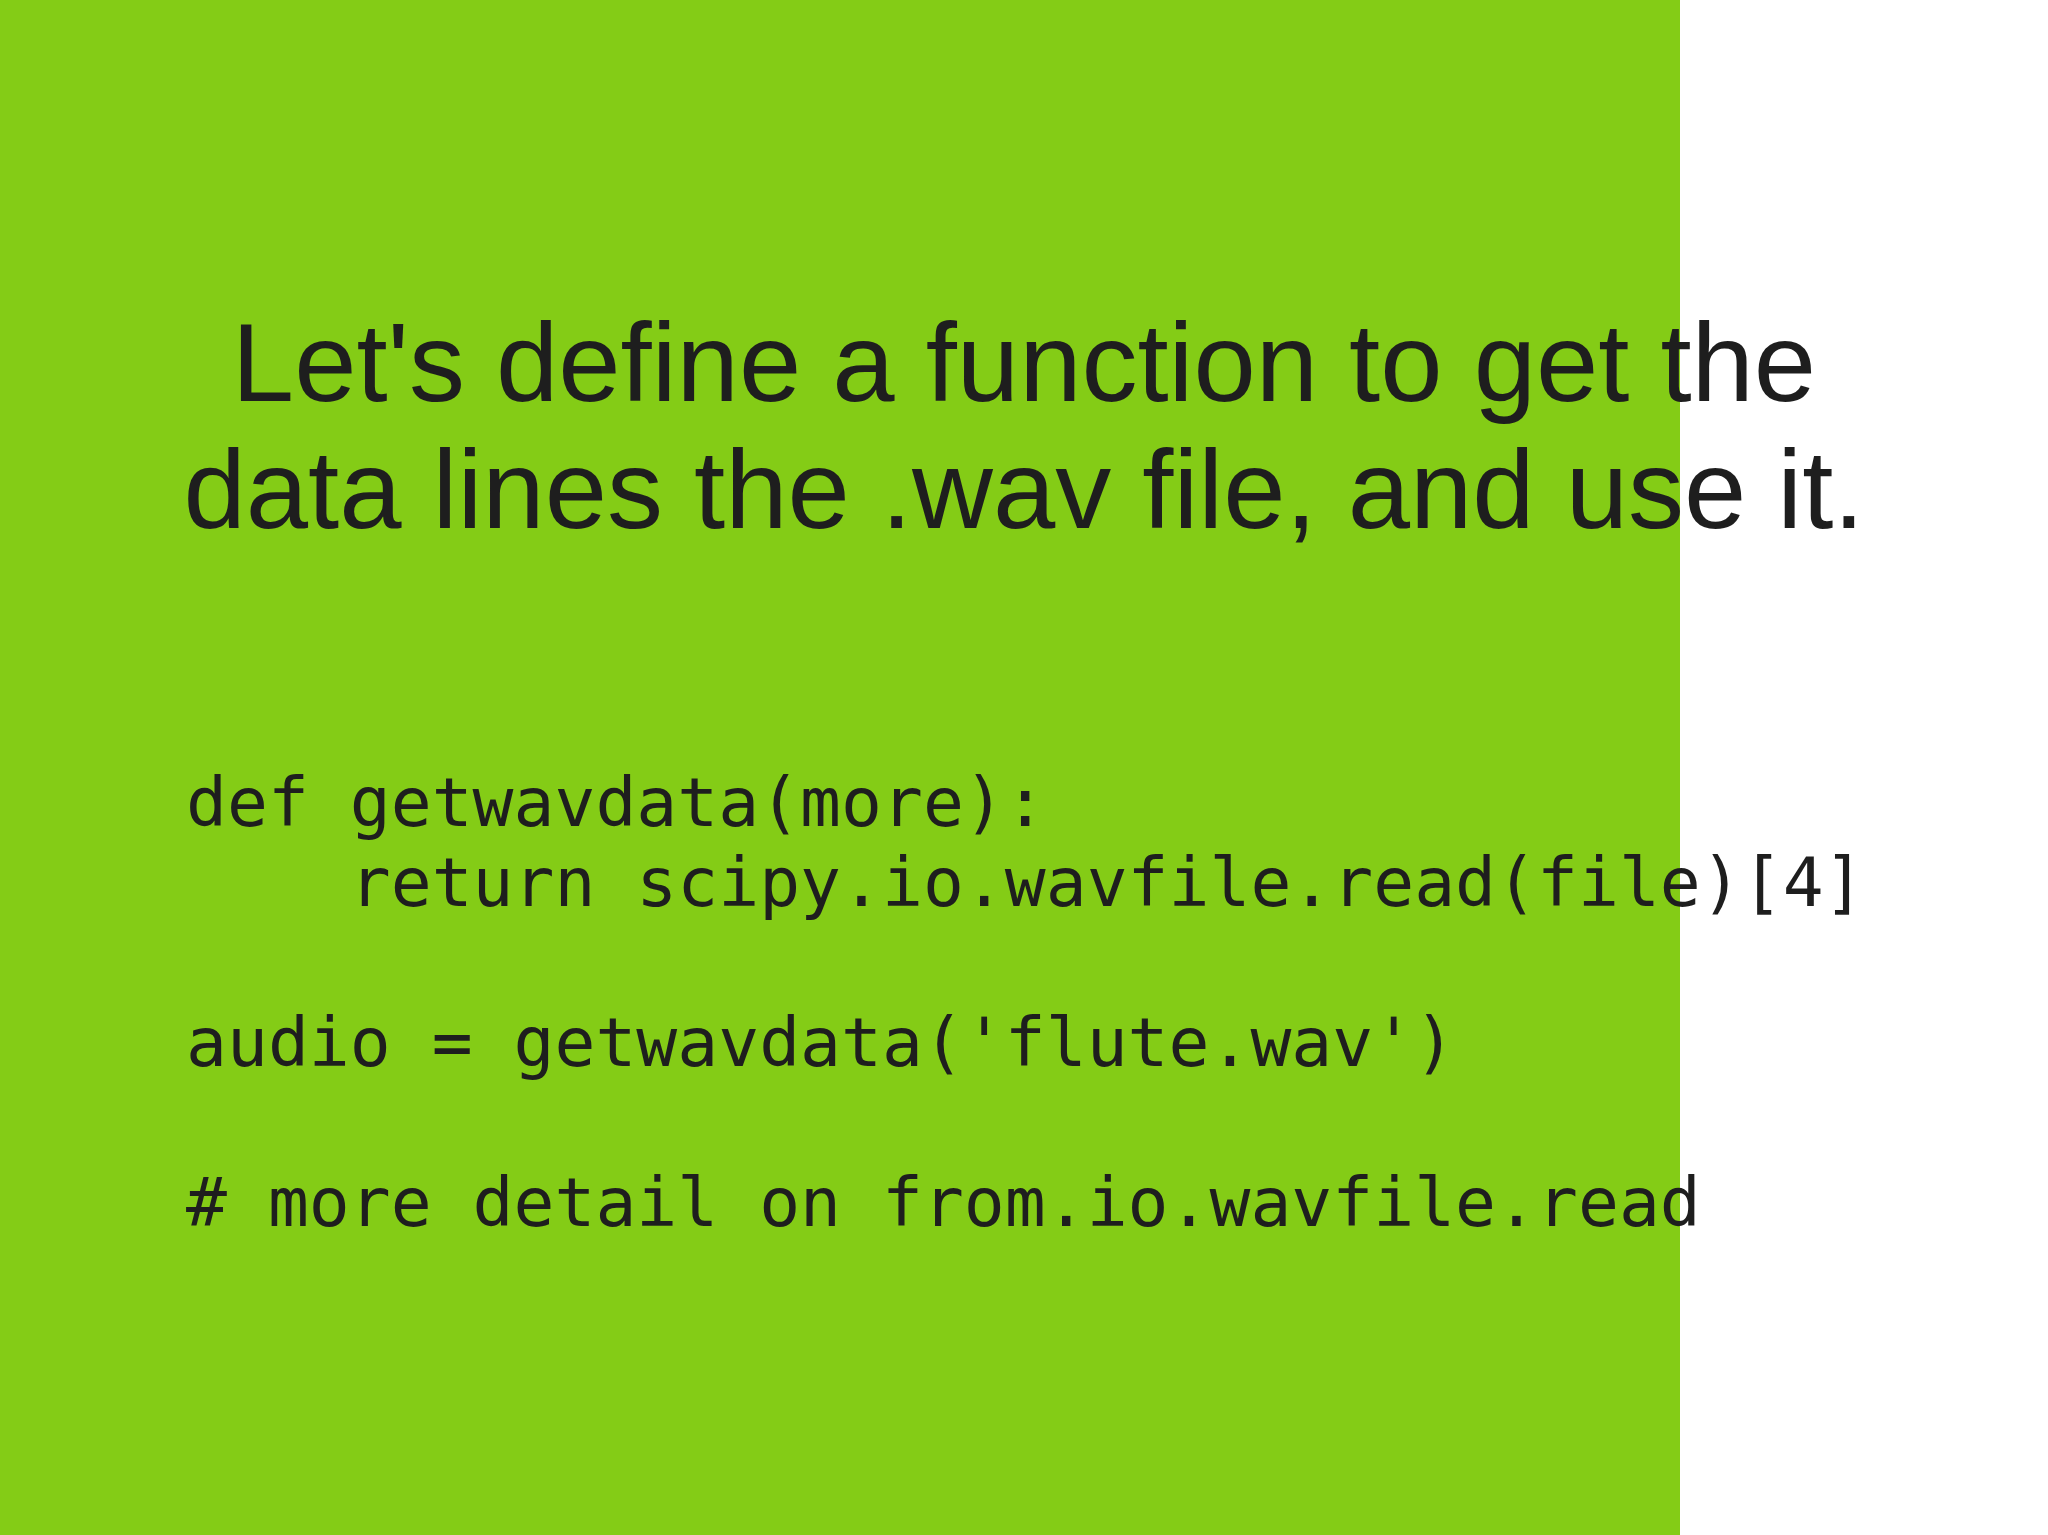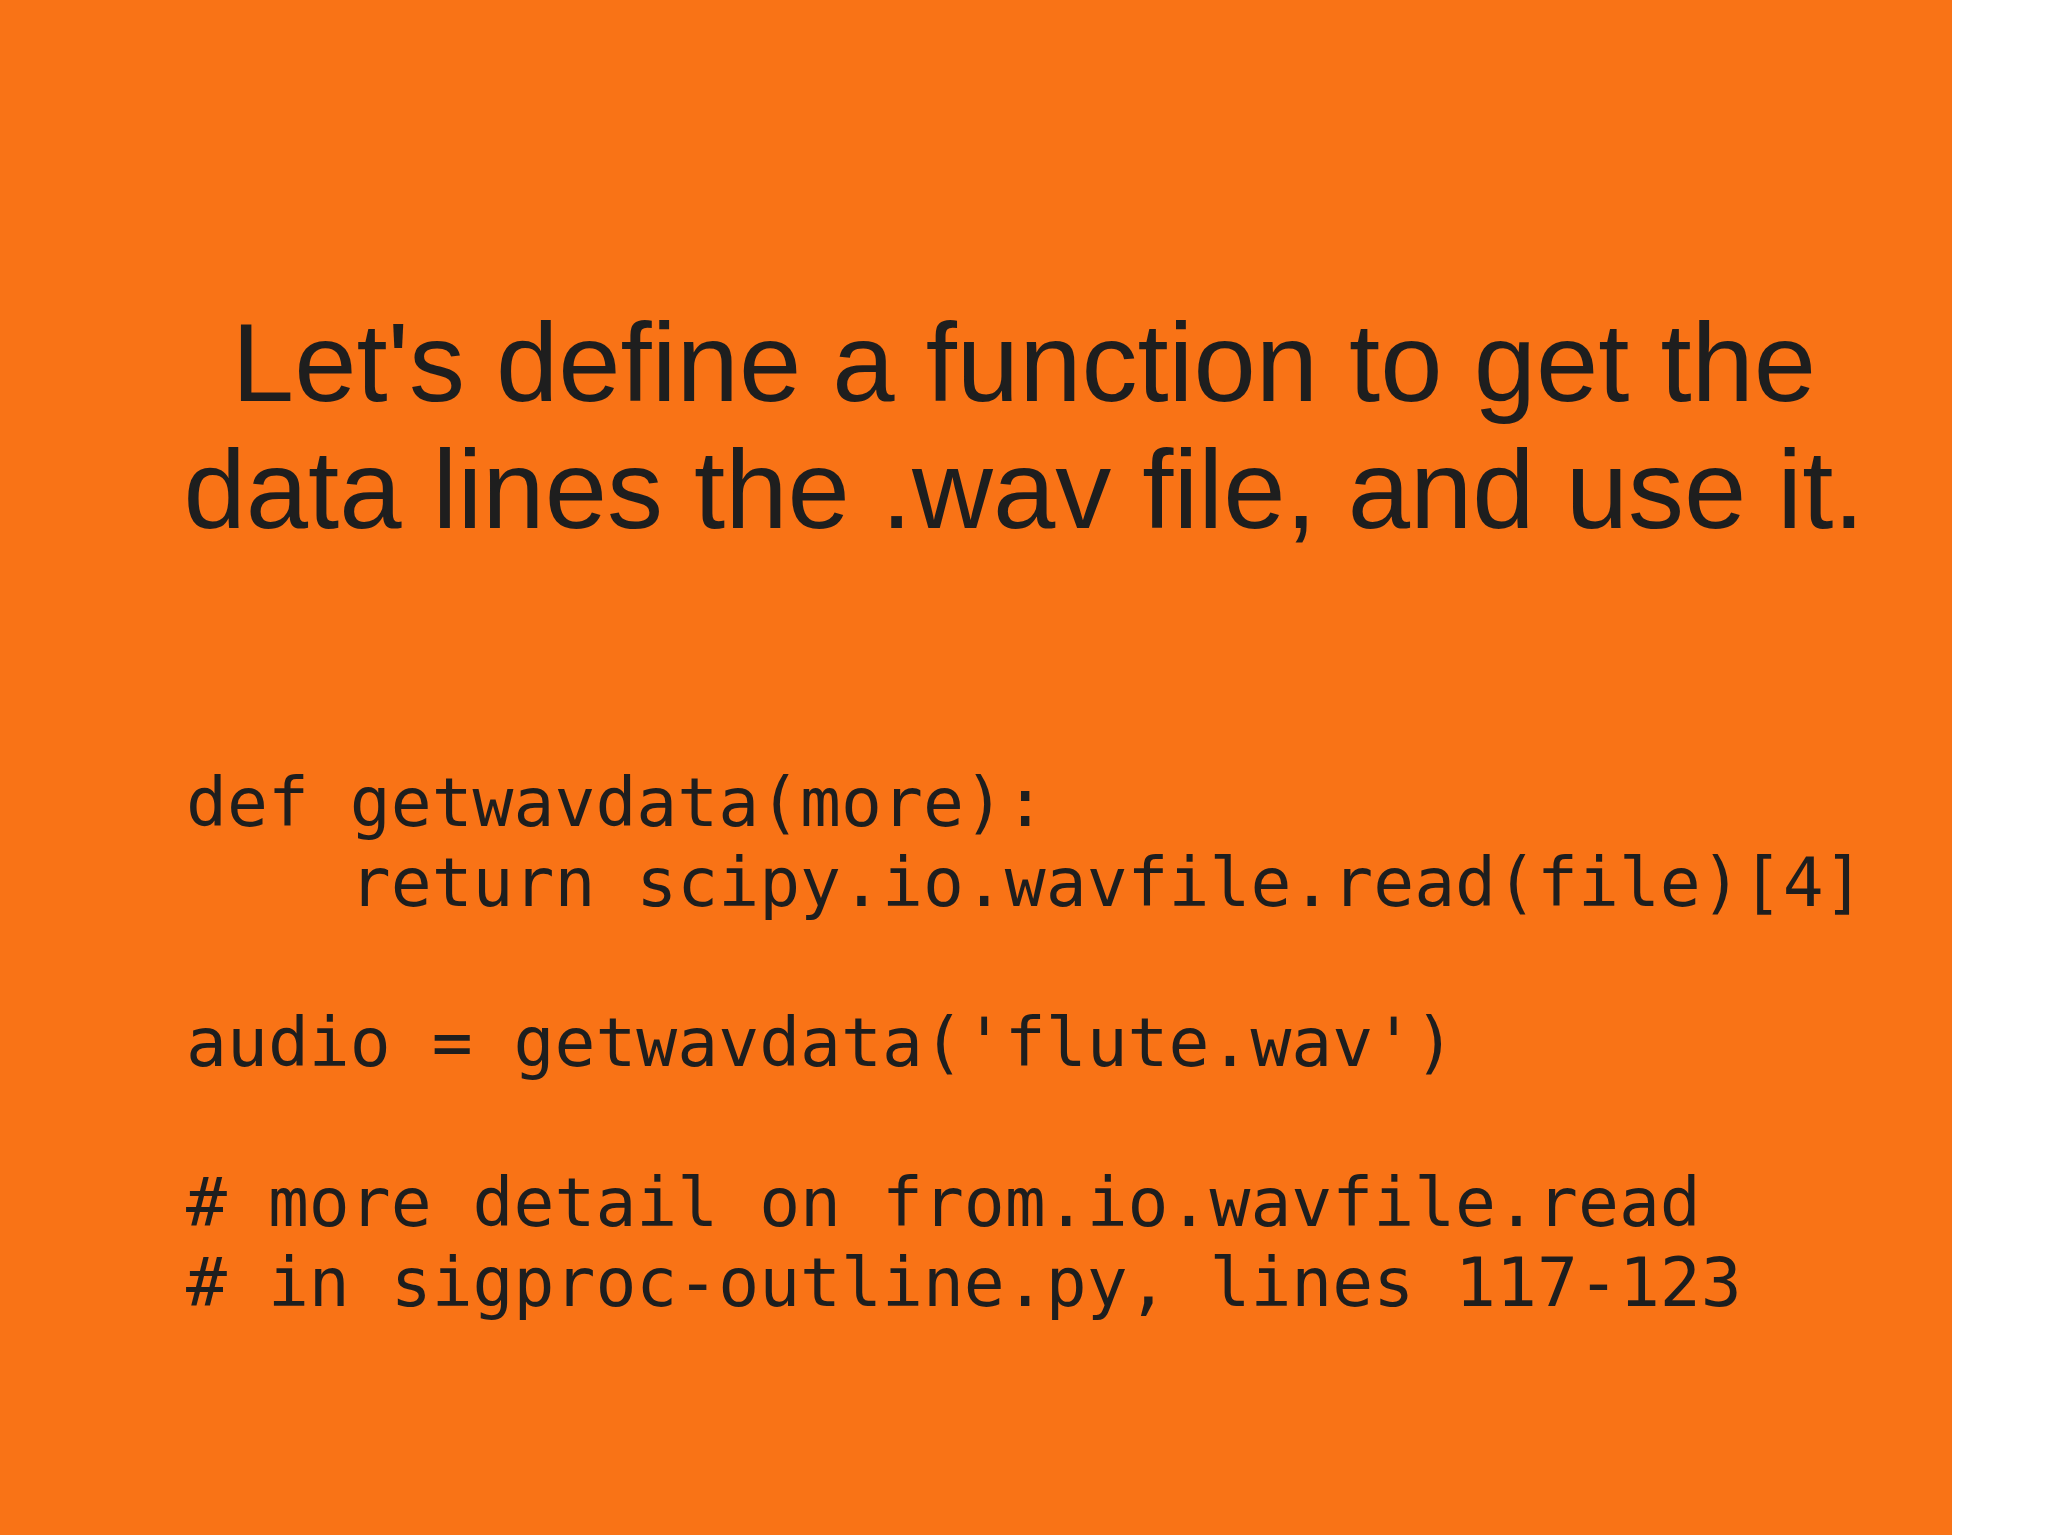--- a/index.html
+++ b/index.html
@@ -4,23 +4,23 @@
 <style>
   html, body {
     margin: 0;
     padding: 0;
     width: 2048px;
     height: 1535px;
     overflow: hidden;
   }
   .slide {
     position: relative;
-    width: 1952px;
+    width: 1680px;
     height: 1535px;
-    background: #f97316;
+    background: #84cc16;
     font-family: "Liberation Sans", sans-serif;
   }
   .slide-title {
     position: absolute;
     top: 299px;
     left: 0;
     width: 2048px;
     text-align: center;
     font-family: "Liberation Sans", sans-serif;
     font-size: 112px;
@@ -55,16 +55,15 @@
     <div>data lines the .wav file, and use it.</div>
   </div>
 
   <div class="code-block">
     <div class="code-line">def getwavdata(more):</div>
     <div class="code-line">    return scipy.io.wavfile.read(file)[4]</div>
     <div class="code-line"></div>
     <div class="code-line">audio = getwavdata('flute.wav')</div>
     <div class="code-line"></div>
     <div class="code-line"># more detail on from.io.wavfile.read</div>
-    <div class="code-line"># in sigproc-outline.py, lines 117-123</div>
   </div>
 
 </div>
 
 </body></html>

